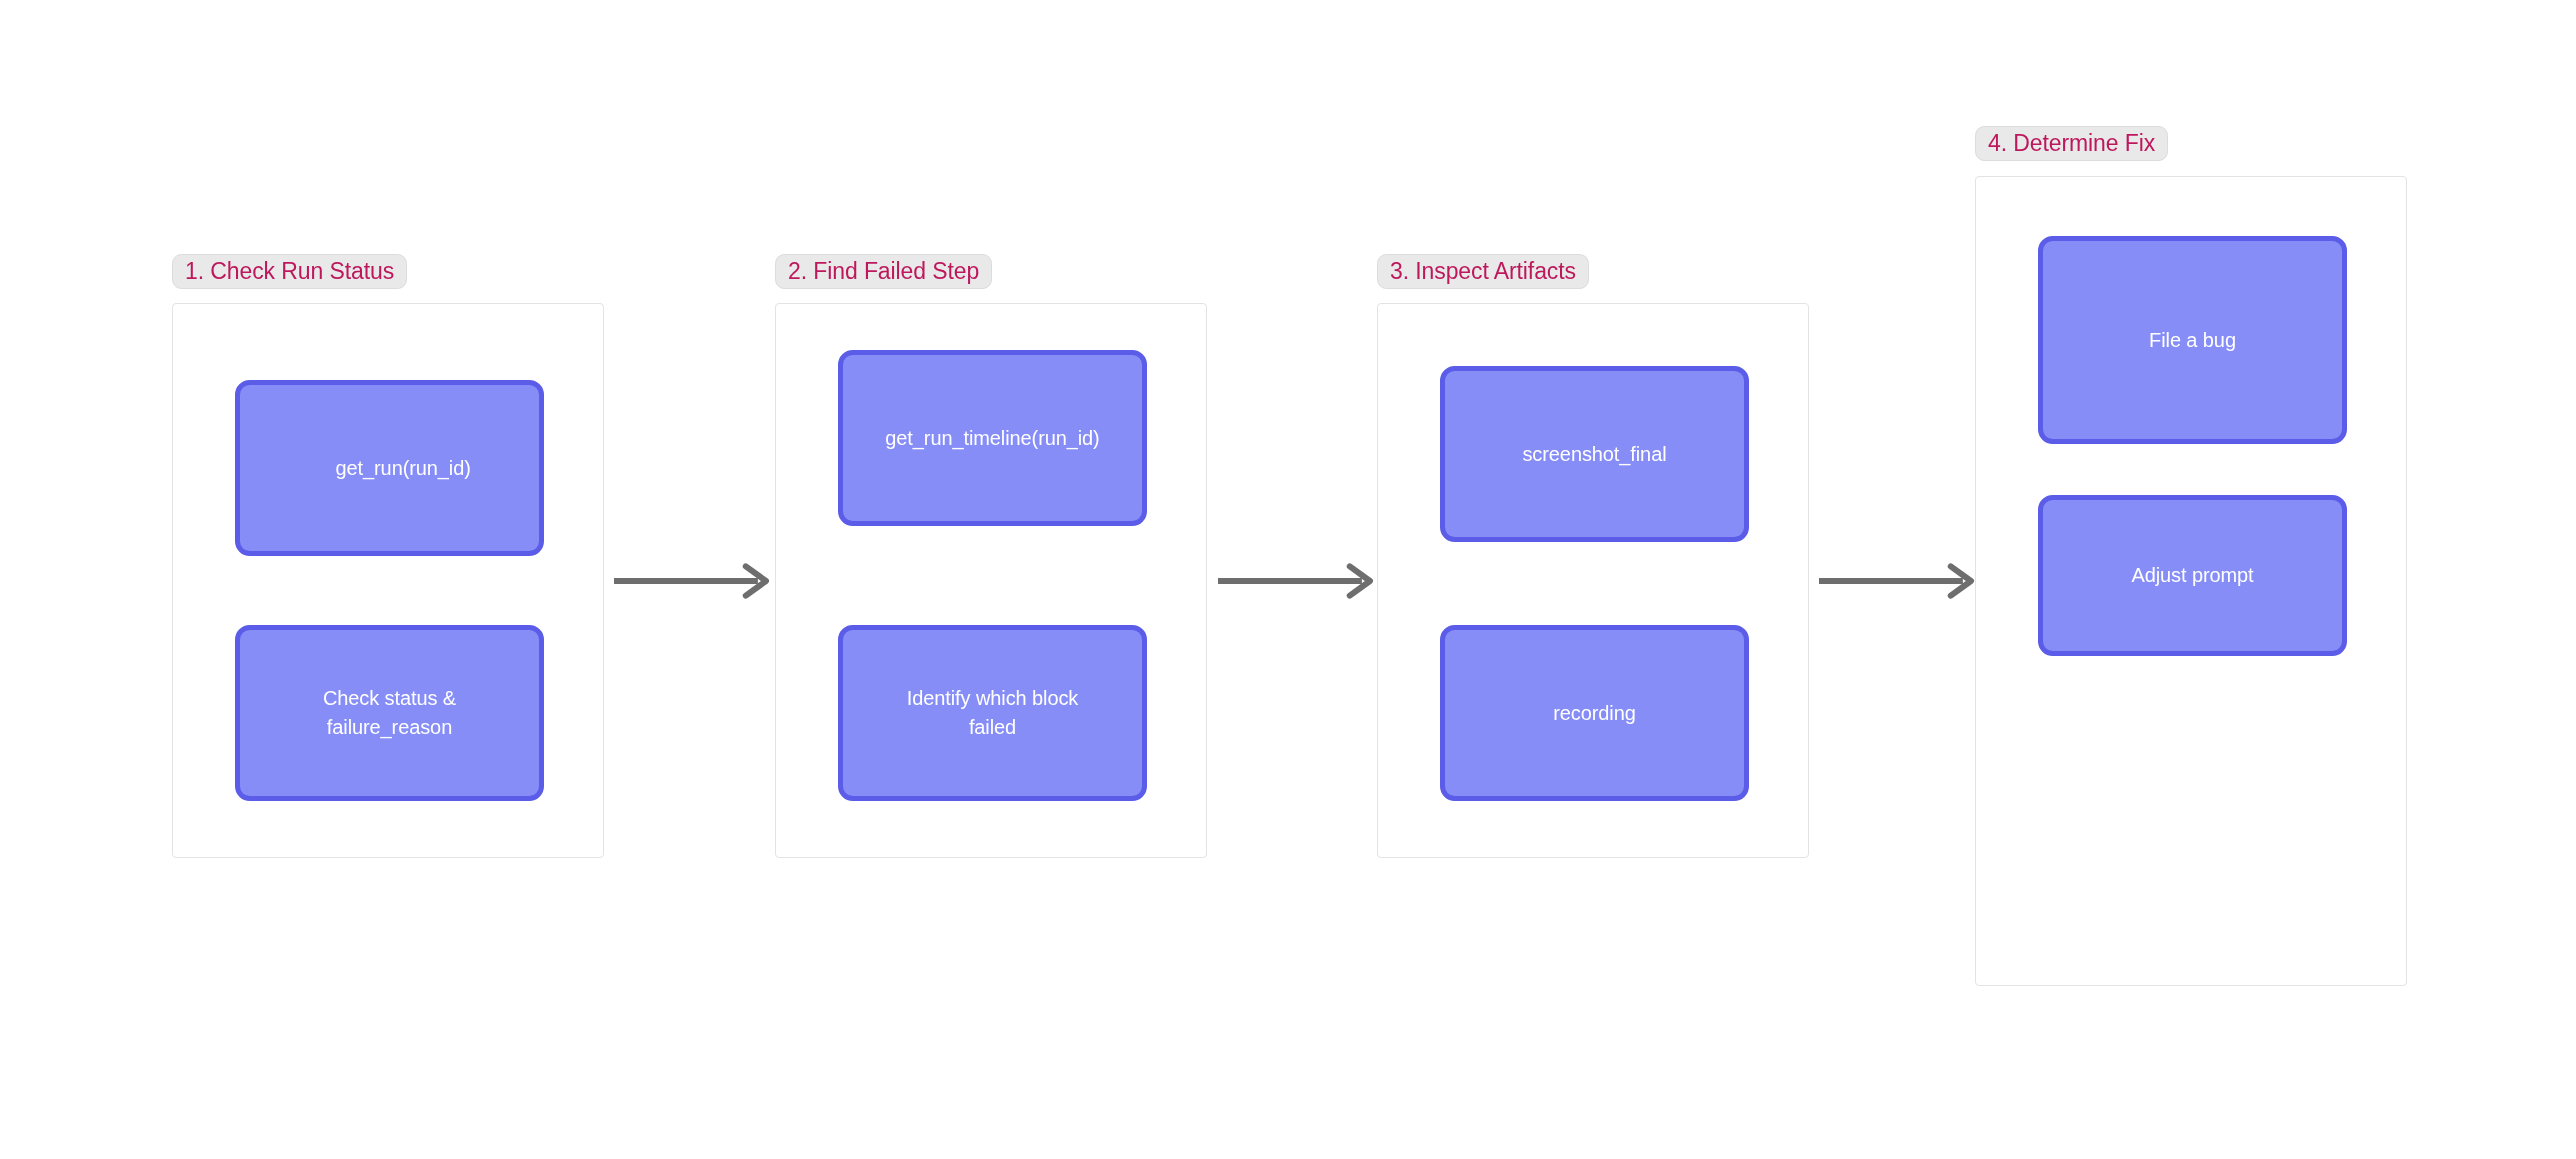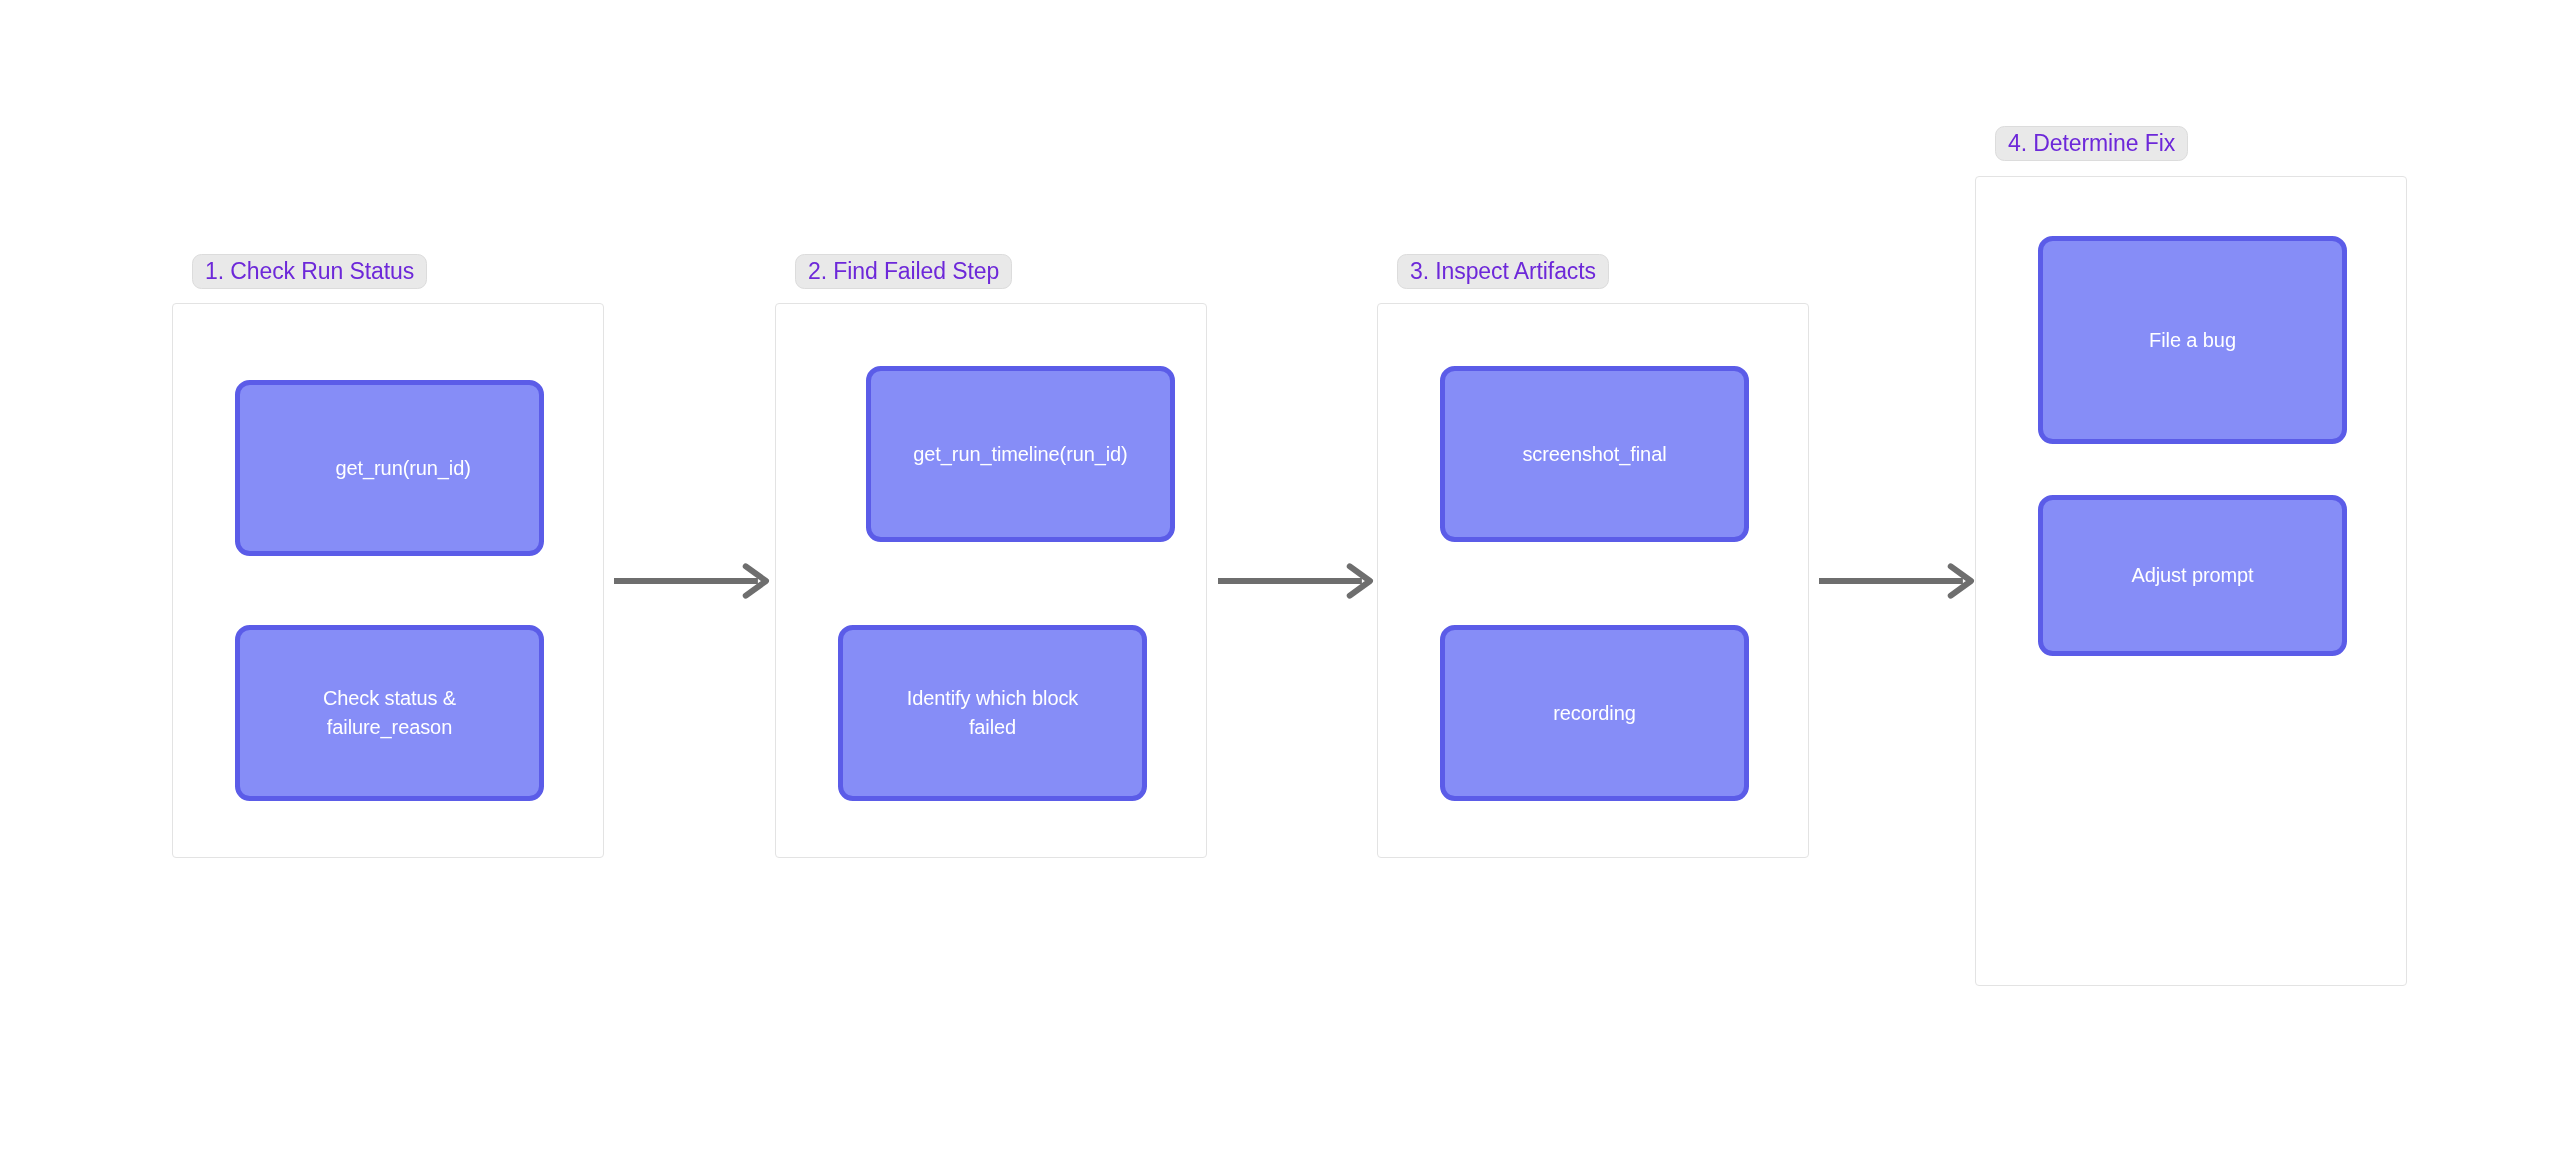--- a/index.html
+++ b/index.html
@@ -36,26 +36,25 @@
   .stage-label {
     position: absolute;
     box-sizing: border-box;
     height: 35px;
     display: flex;
     align-items: center;
     padding: 12px 12px;
     background: #e9e9e9;
     border: 1.3px solid #dcdcdc;
     border-radius: 9.4px;
-    color: #6d28d9;
+    color: #be185d;
     font-size: 23px;
     line-height: 1;
     letter-spacing: -0.1px;
     white-space: nowrap;
-    margin-left: 20px;
   }
 
   
   .node {
     position: absolute;
     box-sizing: border-box;
     background: #868DF7;
     border: 5.4px solid #5B5CE8;
     border-radius: 14.8px;
     display: flex;
@@ -96,21 +95,21 @@
 
   <svg class="arrow" style="left:614px; top:561px; width:156px;" viewBox="0 0 232 60" preserveAspectRatio="none">
     <line x1="0" y1="30" x2="214" y2="30" stroke="#6e6e6e" stroke-width="9"></line>
     <polyline points="196,8 226,30 196,52" fill="none" stroke="#6e6e6e" stroke-width="9" stroke-linecap="round" stroke-linejoin="round"></polyline>
   </svg>
 
   <div class="stage-label" style="left:775px; top:254px;">
     <span>2. Find Failed Step</span>
   </div>
   <div class="stage" style="left:775px; top:303px; width:432px; height:555px;">
-    <div class="node" style="left:62px; top:62px; width:309px; height:176px;margin-left:28px;">
+    <div class="node" style="left:62px; top:46px; width:309px; height:176px;">
       <span>get_run_timeline(run_id)</span>
     </div>
     <div class="node" style="left:62px; top:321px; width:309px; height:176px;">
       <span style="max-width:195px;">Identify which block failed</span>
     </div>
   </div>
 
   <svg class="arrow" style="left:1218px; top:561px; width:156px;" viewBox="0 0 232 60" preserveAspectRatio="none">
     <line x1="0" y1="30" x2="214" y2="30" stroke="#6e6e6e" stroke-width="9"></line>
     <polyline points="196,8 226,30 196,52" fill="none" stroke="#6e6e6e" stroke-width="9" stroke-linecap="round" stroke-linejoin="round"></polyline>

